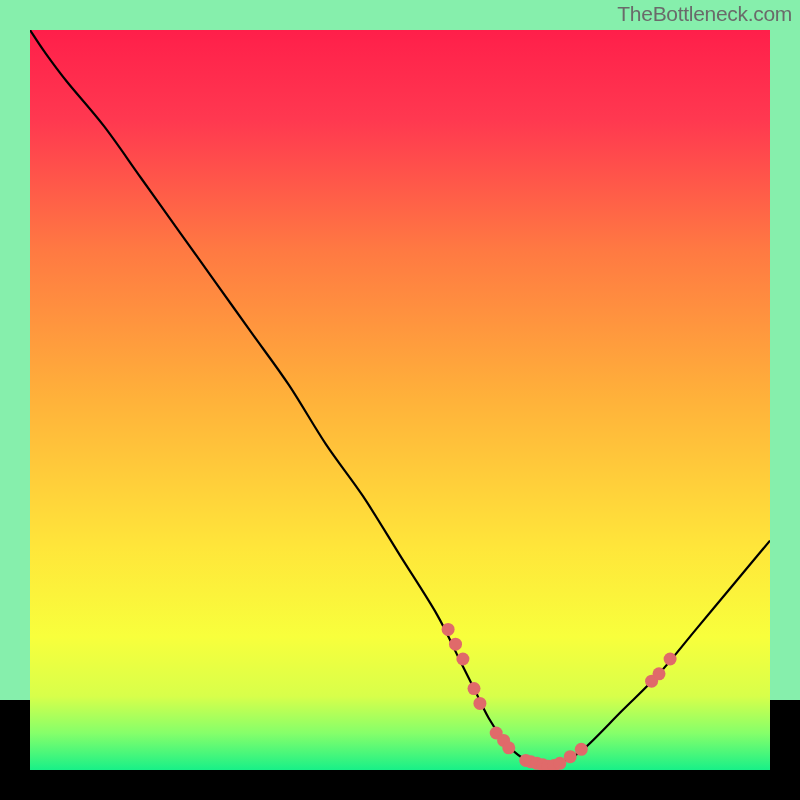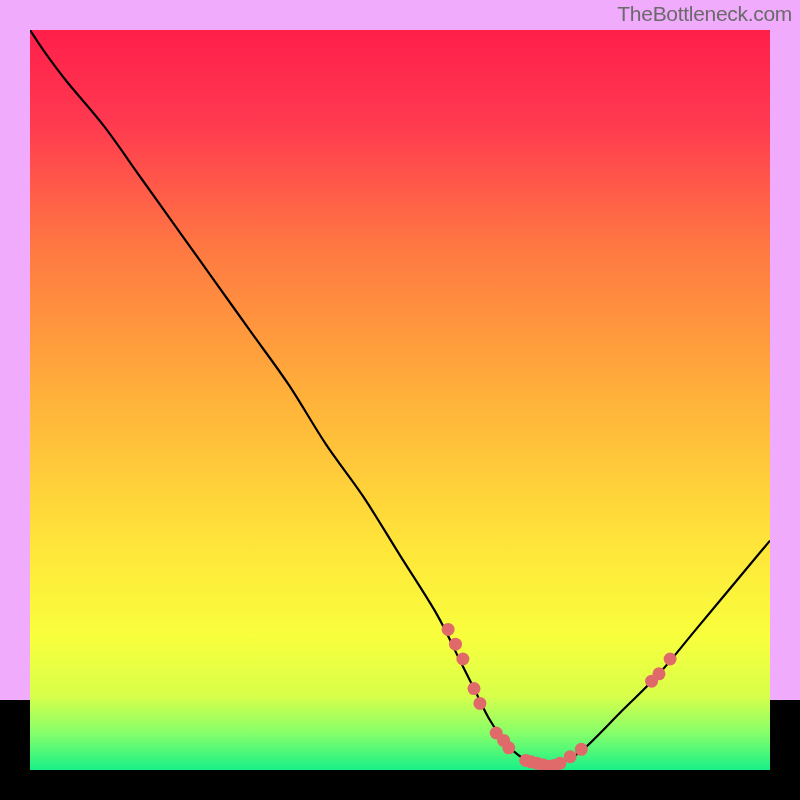--- a/index.html
+++ b/index.html
@@ -1,17 +1,17 @@
 <!DOCTYPE html>
 <html><head>
 <meta charset="utf-8">
 <style>
   * { margin: 0; padding: 0; box-sizing: border-box; }
   html, body { width: 800px; height: 800px; overflow: hidden; background: #000; }
-  .container { position: relative; width: 800px; height: 700px; background: #f0abfc; }
+  .container { position: relative; width: 800px; height: 700px; background: #86efac; }
   .watermark {
     position: absolute;
     top: 2px;
     right: 8px;
     color: #6a6a6a;
     font-family: Arial, Helvetica, sans-serif;
     font-size: 21px;
     font-weight: 500;
     letter-spacing: -0.3px;
   }

